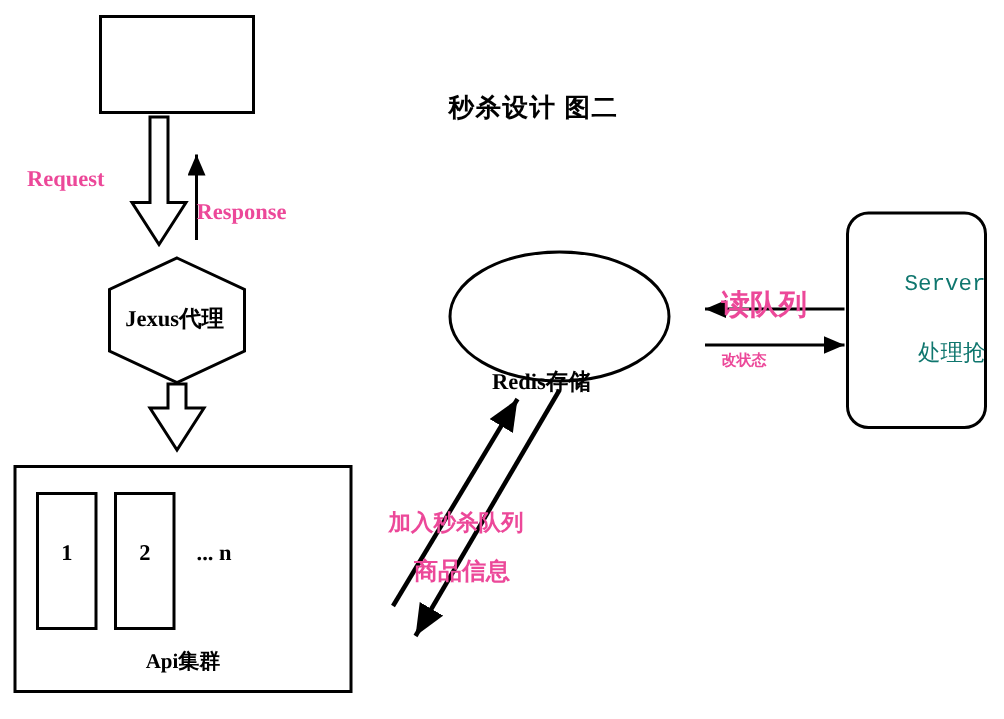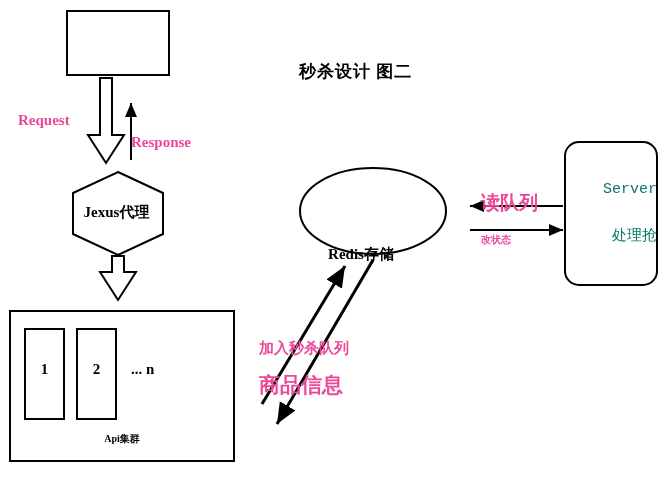--- a/index.html
+++ b/index.html
@@ -96,29 +96,29 @@
   </svg>
 
   <div class="title" style="left:299px; top:60px;">秒杀设计  图二</div>
 
 
   <div class="node-text" style="left:73px; top:203px; width:87px; font-size:15px;">Jexus代理</div>
 
   <div class="node-text" style="left:25px; top:361px; width:39px; font-size:15px;">1</div>
   <div class="node-text" style="left:77px; top:361px; width:39px; font-size:15px;">2</div>
   <div class="node-text" style="left:131px; top:361px; font-size:15px;">... n</div>
-  <div class="node-text" style="left:10px; top:432px; width:224px; font-size:10px;">Api集群</div>
+  <div class="node-text" style="left:10px; top:432px; width:224px; font-size:14px;">Api集群</div>
 
   <div class="node-text" style="left:300px; top:201px; width:122px; font-size:15px;margin-top:44px;">Redis存储</div>
 
   <div class="green-text" style="position:absolute; left:565px; top:180px; width:92px; font-size:15px;">Server</div>
   <div class="green-text" style="position:absolute; left:565px; top:199px; width:92px; font-size:15px;margin-top:28px;">处理抢</div>
 
   <div class="lbl" style="left:18px; top:112px; font-size:15px;">Request</div>
   <div class="lbl" style="left:131px; top:134px; font-size:15px;">Response</div>
 
   <div class="lbl" style="left:481px; top:190px; font-size:19px;">读队列</div>
   <div class="lbl" style="left:481px; top:233px; font-size:10px;">改状态</div>
 
   <div class="lbl" style="left:259px; top:339px; font-size:15px;">加入秒杀队列</div>
-  <div class="lbl" style="left:259px; top:371px; font-size:21px;">商品信息</div>
+  <div class="lbl" style="left:276px; top:371px; font-size:16px;">商品信息</div>
 
 </div>
 
 </body></html>

